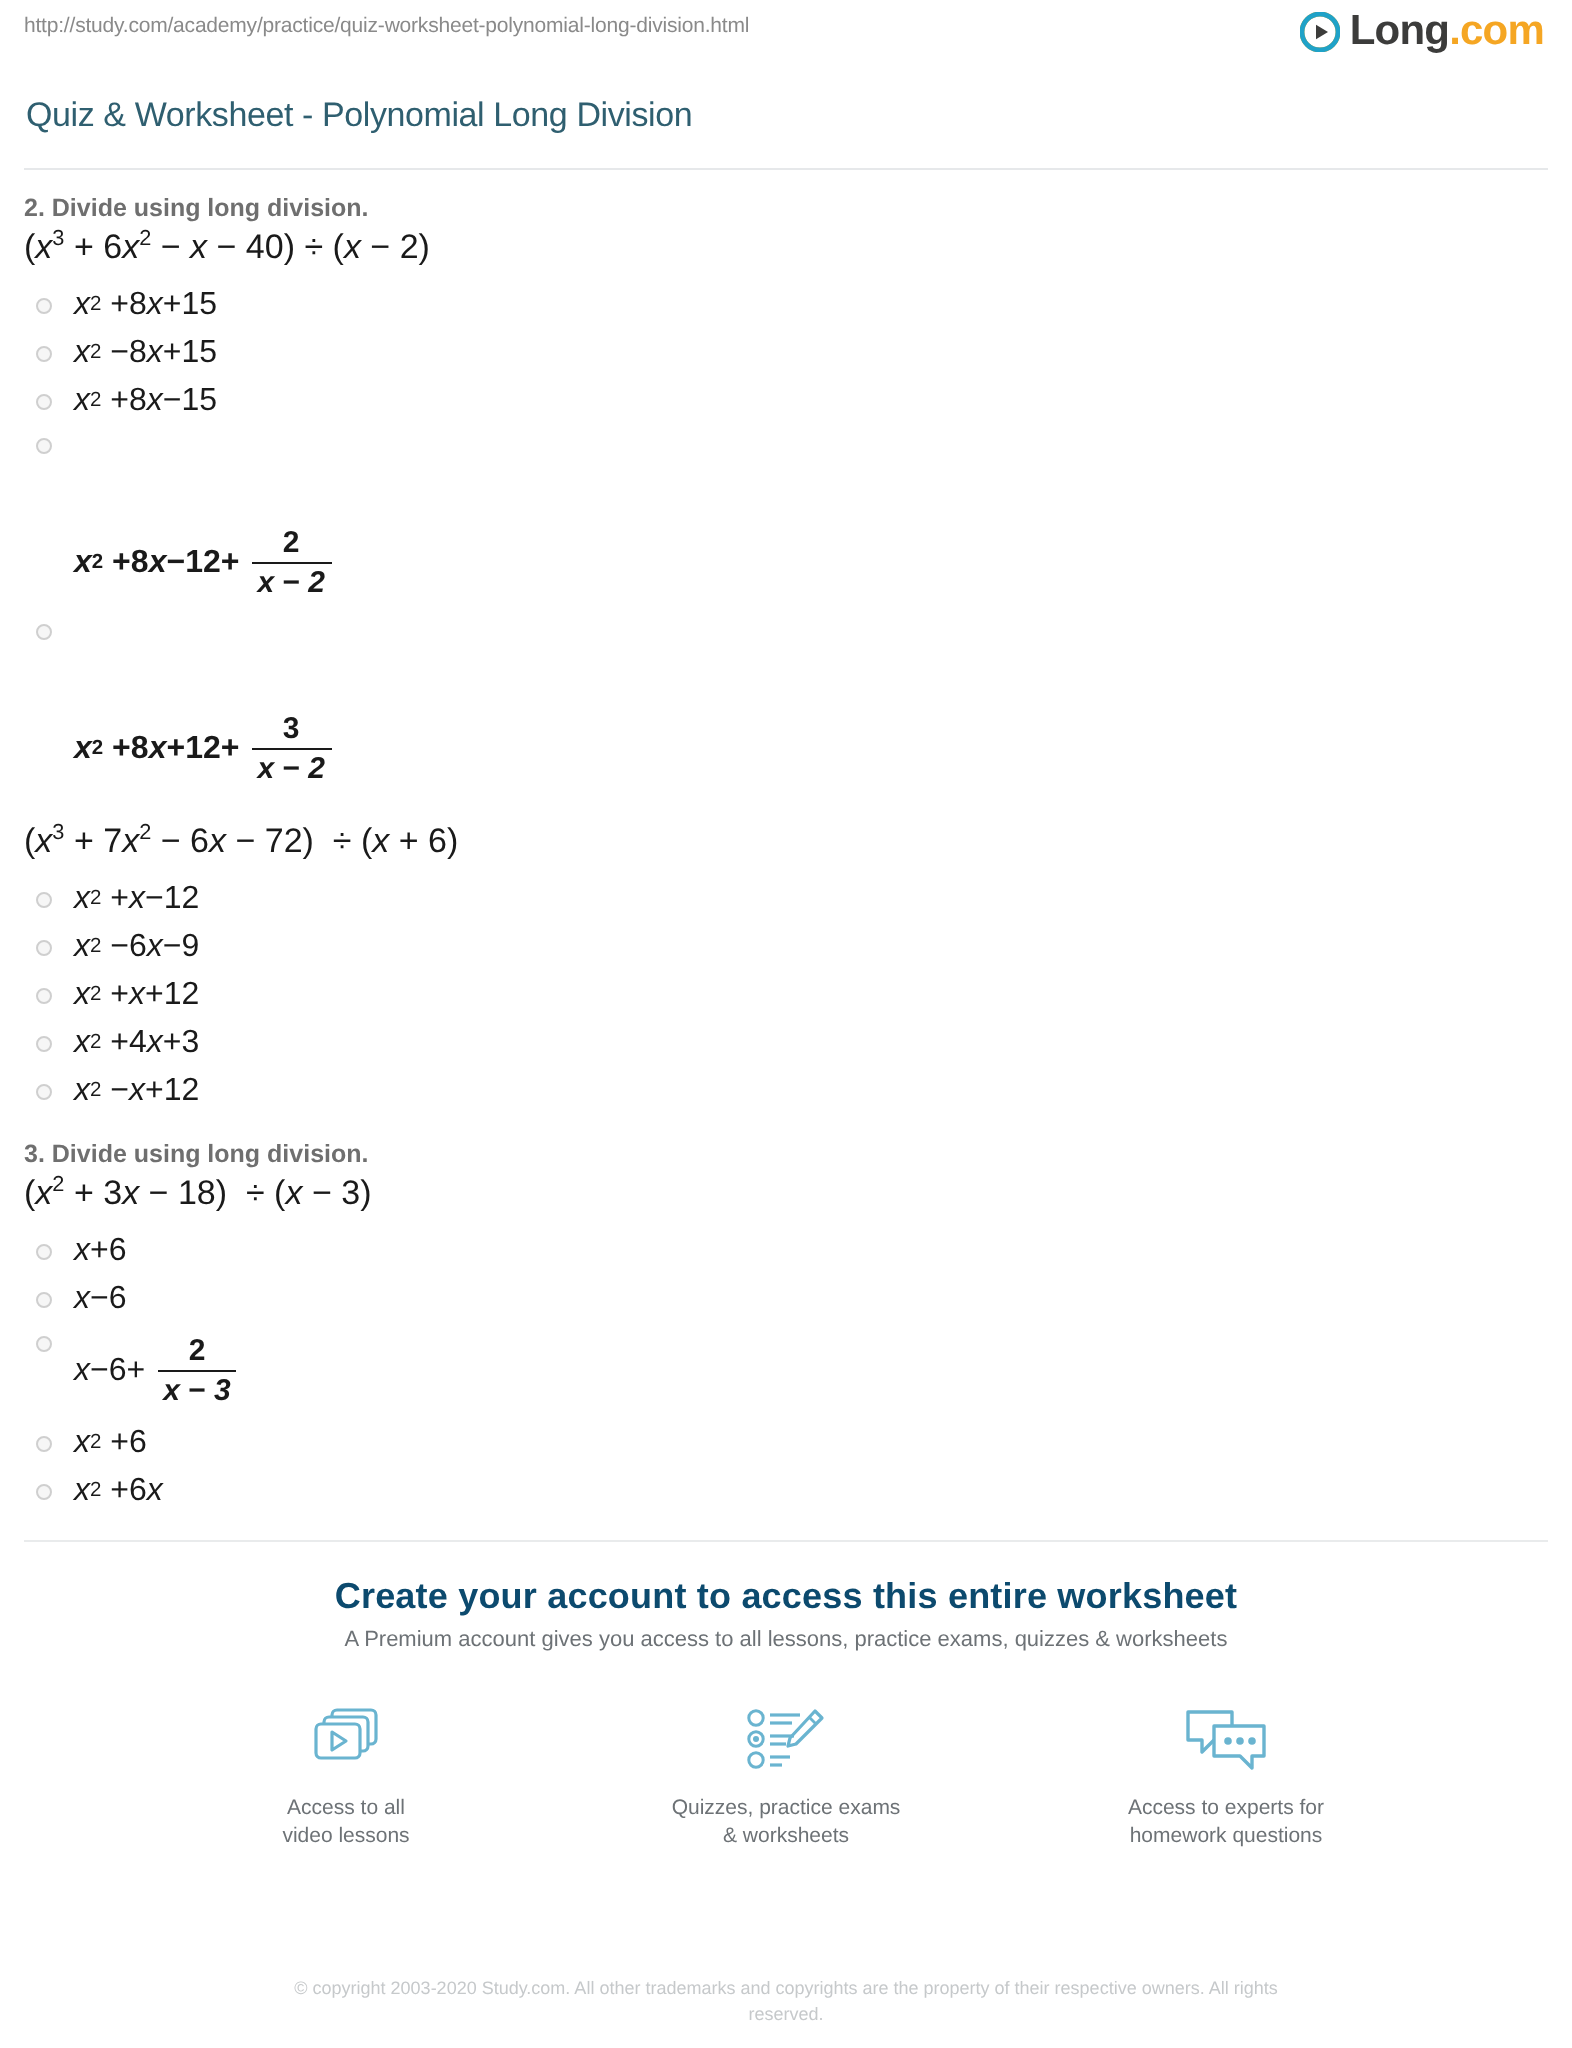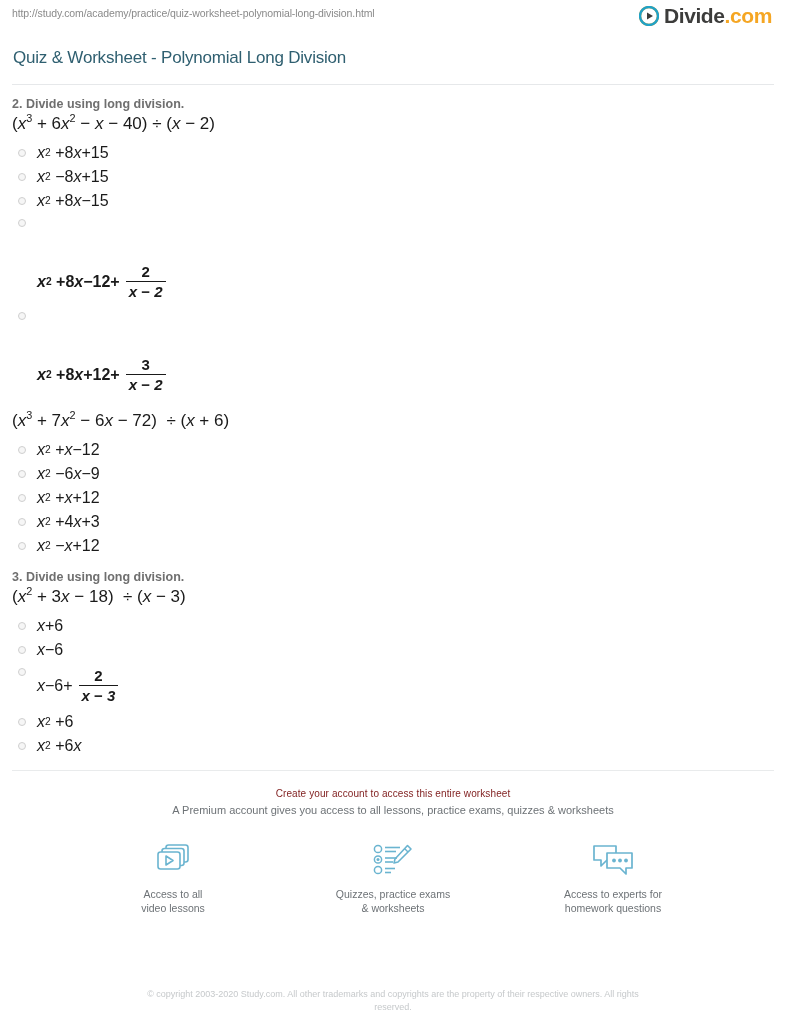--- a/index.html
+++ b/index.html
@@ -158,23 +158,23 @@
   .footer-rule {
     border: none;
     border-top: 1px solid #e9ebec;
     margin: 10px 12px 0 12px;
   }
   .cta-block {
     text-align: center;
     padding-top: 17px;
   }
   .cta-headline {
-    font-size: 10px;
-    color: #7f1d1d;
-    font-weight: 400;
+    font-size: 18px;
+    color: #0c4a6e;
+    font-weight: 700;
     letter-spacing: 0.1px;
   }
   .cta-subline {
     font-size: 11px;
     color: #6d7276;
     margin-top: 5px;
   }
   .benefits {
     display: flex;
     justify-content: center;
@@ -218,21 +218,21 @@
 
   <div class="brand-logo">
     <span class="brand-mark">
       <svg width="20" height="20" viewBox="0 0 20 20">
         <circle cx="10" cy="10" r="9" fill="none" stroke="#f5a623" stroke-width="2.4"></circle>
         <path d="M10 1 A9 9 0 0 0 10 19 A9 9 0 0 0 10 1" fill="none" stroke="#1fa2c8" stroke-width="2.4"></path>
         <circle cx="10" cy="10" r="6.3" fill="#ffffff"></circle>
         <polygon points="8,6.4 14,10 8,13.6" fill="#3c3c3b"></polygon>
       </svg>
     </span>
-    <span class="brand-text"><span>Divide</span><span class="dot-com">.com</span></span>
+    <span class="brand-text"><span>Long</span><span class="dot-com">.com</span></span>
   </div>
 </div>
 
 <h1 class="worksheet-title">Quiz &amp; Worksheet - Polynomial Long Division</h1>
 <hr class="rule">
 
 <div class="questions">
 
   <div class="question-block">
     <div class="question-prompt">2. Divide using long division.</div>

